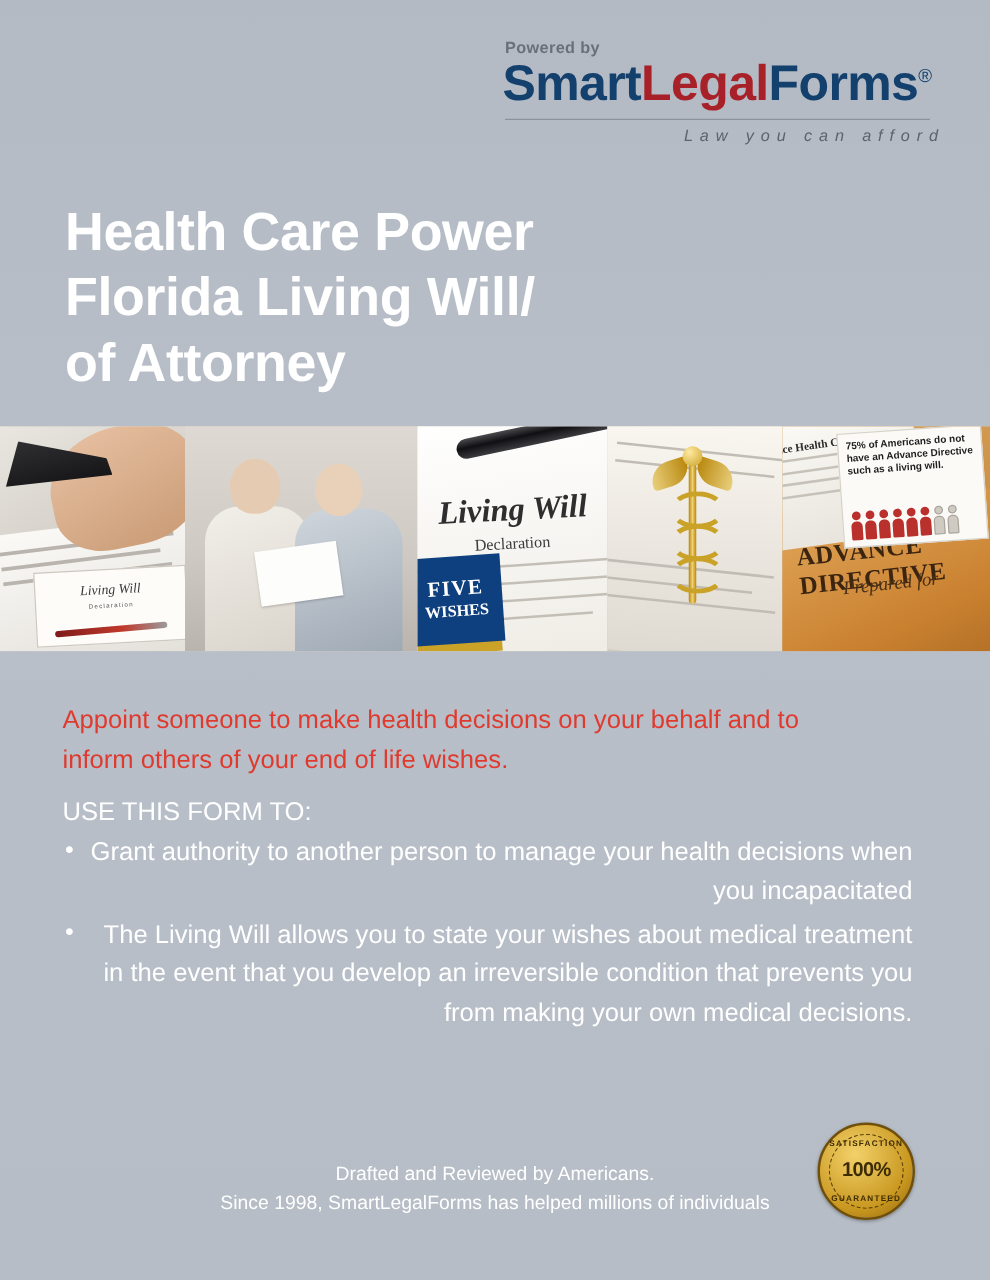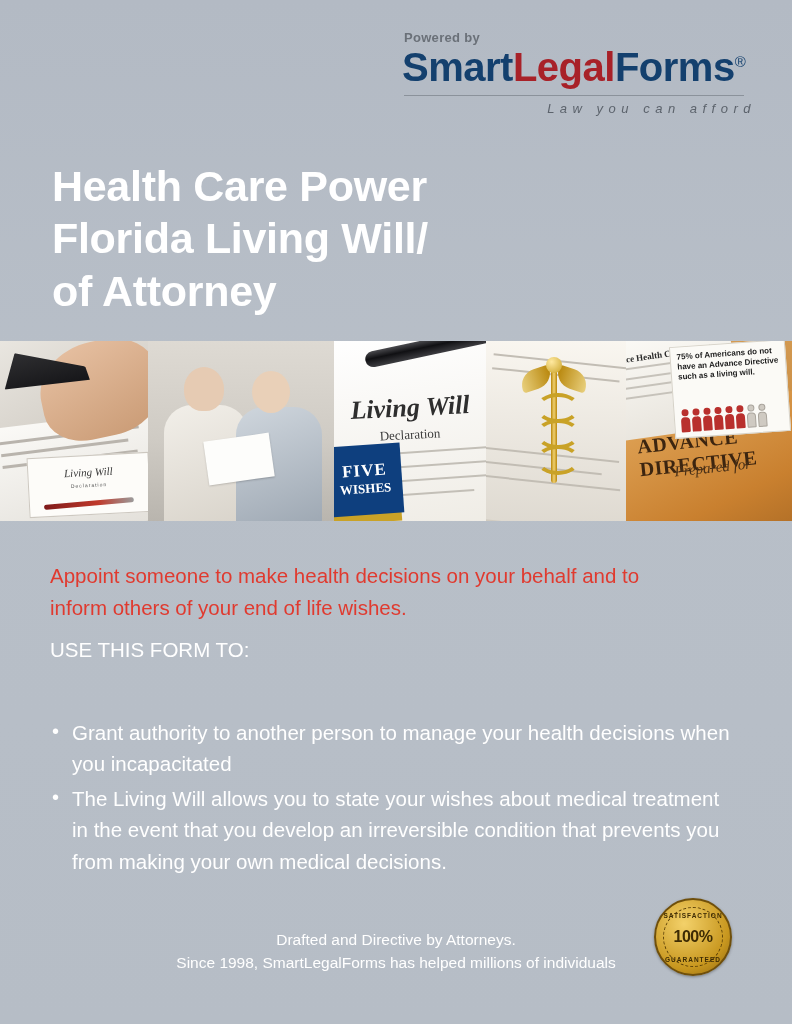--- a/index.html
+++ b/index.html
@@ -269,29 +269,30 @@
   }
   .useto {
     position: absolute;
     top: 638px;
     left: 50px;
     color: #ffffff;
     font-size: 20.5px;
   }
   .bullets {
     position: absolute;
-    top: 717px;
+    top: 666px;
     left: 50px;
     width: 680px;
     margin: 0;
     padding: 0;
     list-style: none;
     color: #ffffff;
     font-size: 20.5px;
     line-height: 1.52;
+    text-align: right;
   }
   .bullets li {
     position: relative;
     padding-left: 22px;
     margin-bottom: 4px;
   }
   .bullets li::before {
     content: "•";
     position: absolute;
     left: 2px;
@@ -489,21 +490,21 @@
   <div class="lead">Appoint someone to make health decisions on your behalf and to inform others of your end of life wishes.</div>
 
   <div class="useto">USE THIS FORM TO:</div>
 
   <ul class="bullets">
     <li>Grant authority to another person to manage your health decisions when you incapacitated</li>
     <li>The Living Will allows you to state your wishes about medical treatment in the event that you develop an irreversible condition that prevents you from making your own medical decisions.</li>
   </ul>
 
   <div class="footer">
-    <span class="fline">Drafted and Directive by Attorneys.</span>
+    <span class="fline">Drafted and Reviewed by Americans.</span>
     <span class="fline">Since 1998, SmartLegalForms has helped millions of individuals</span>
   </div>
 
   <div class="seal">
     <div class="inner"></div>
     <div class="arc-top">SATISFACTION</div>
     <div class="pct">100%</div>
     <div class="arc-bot">GUARANTEED</div>
   </div>
 

